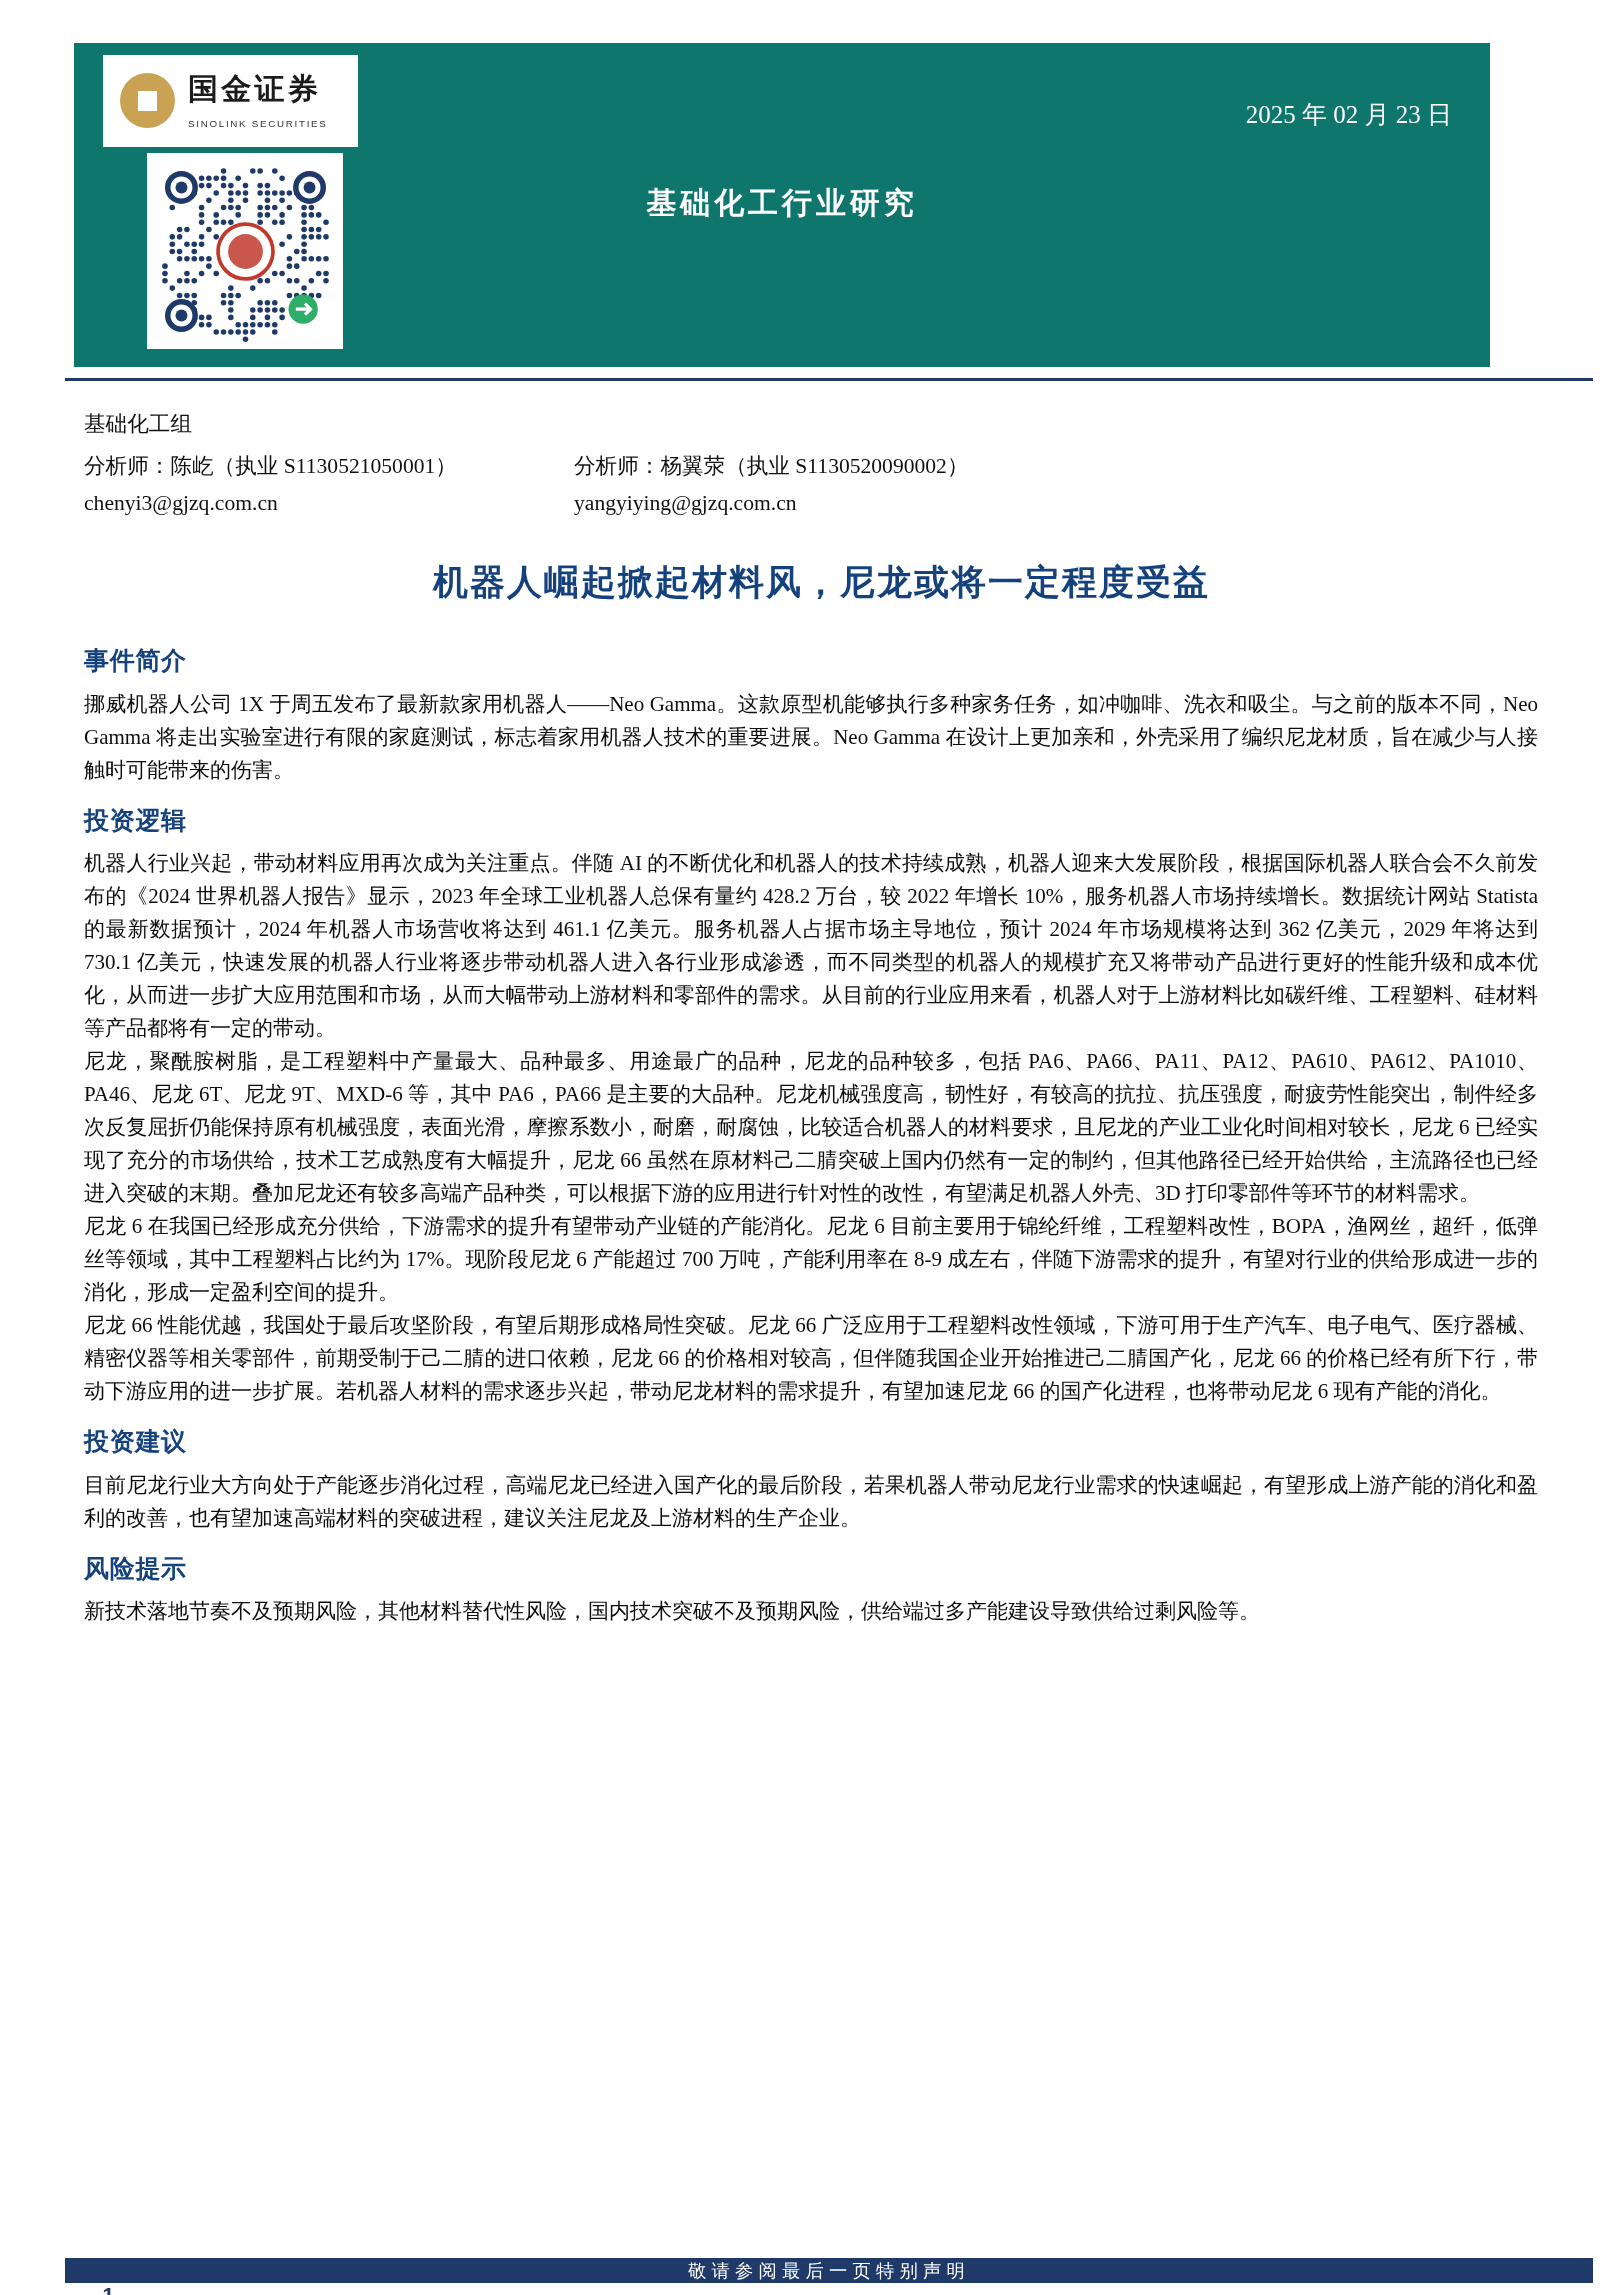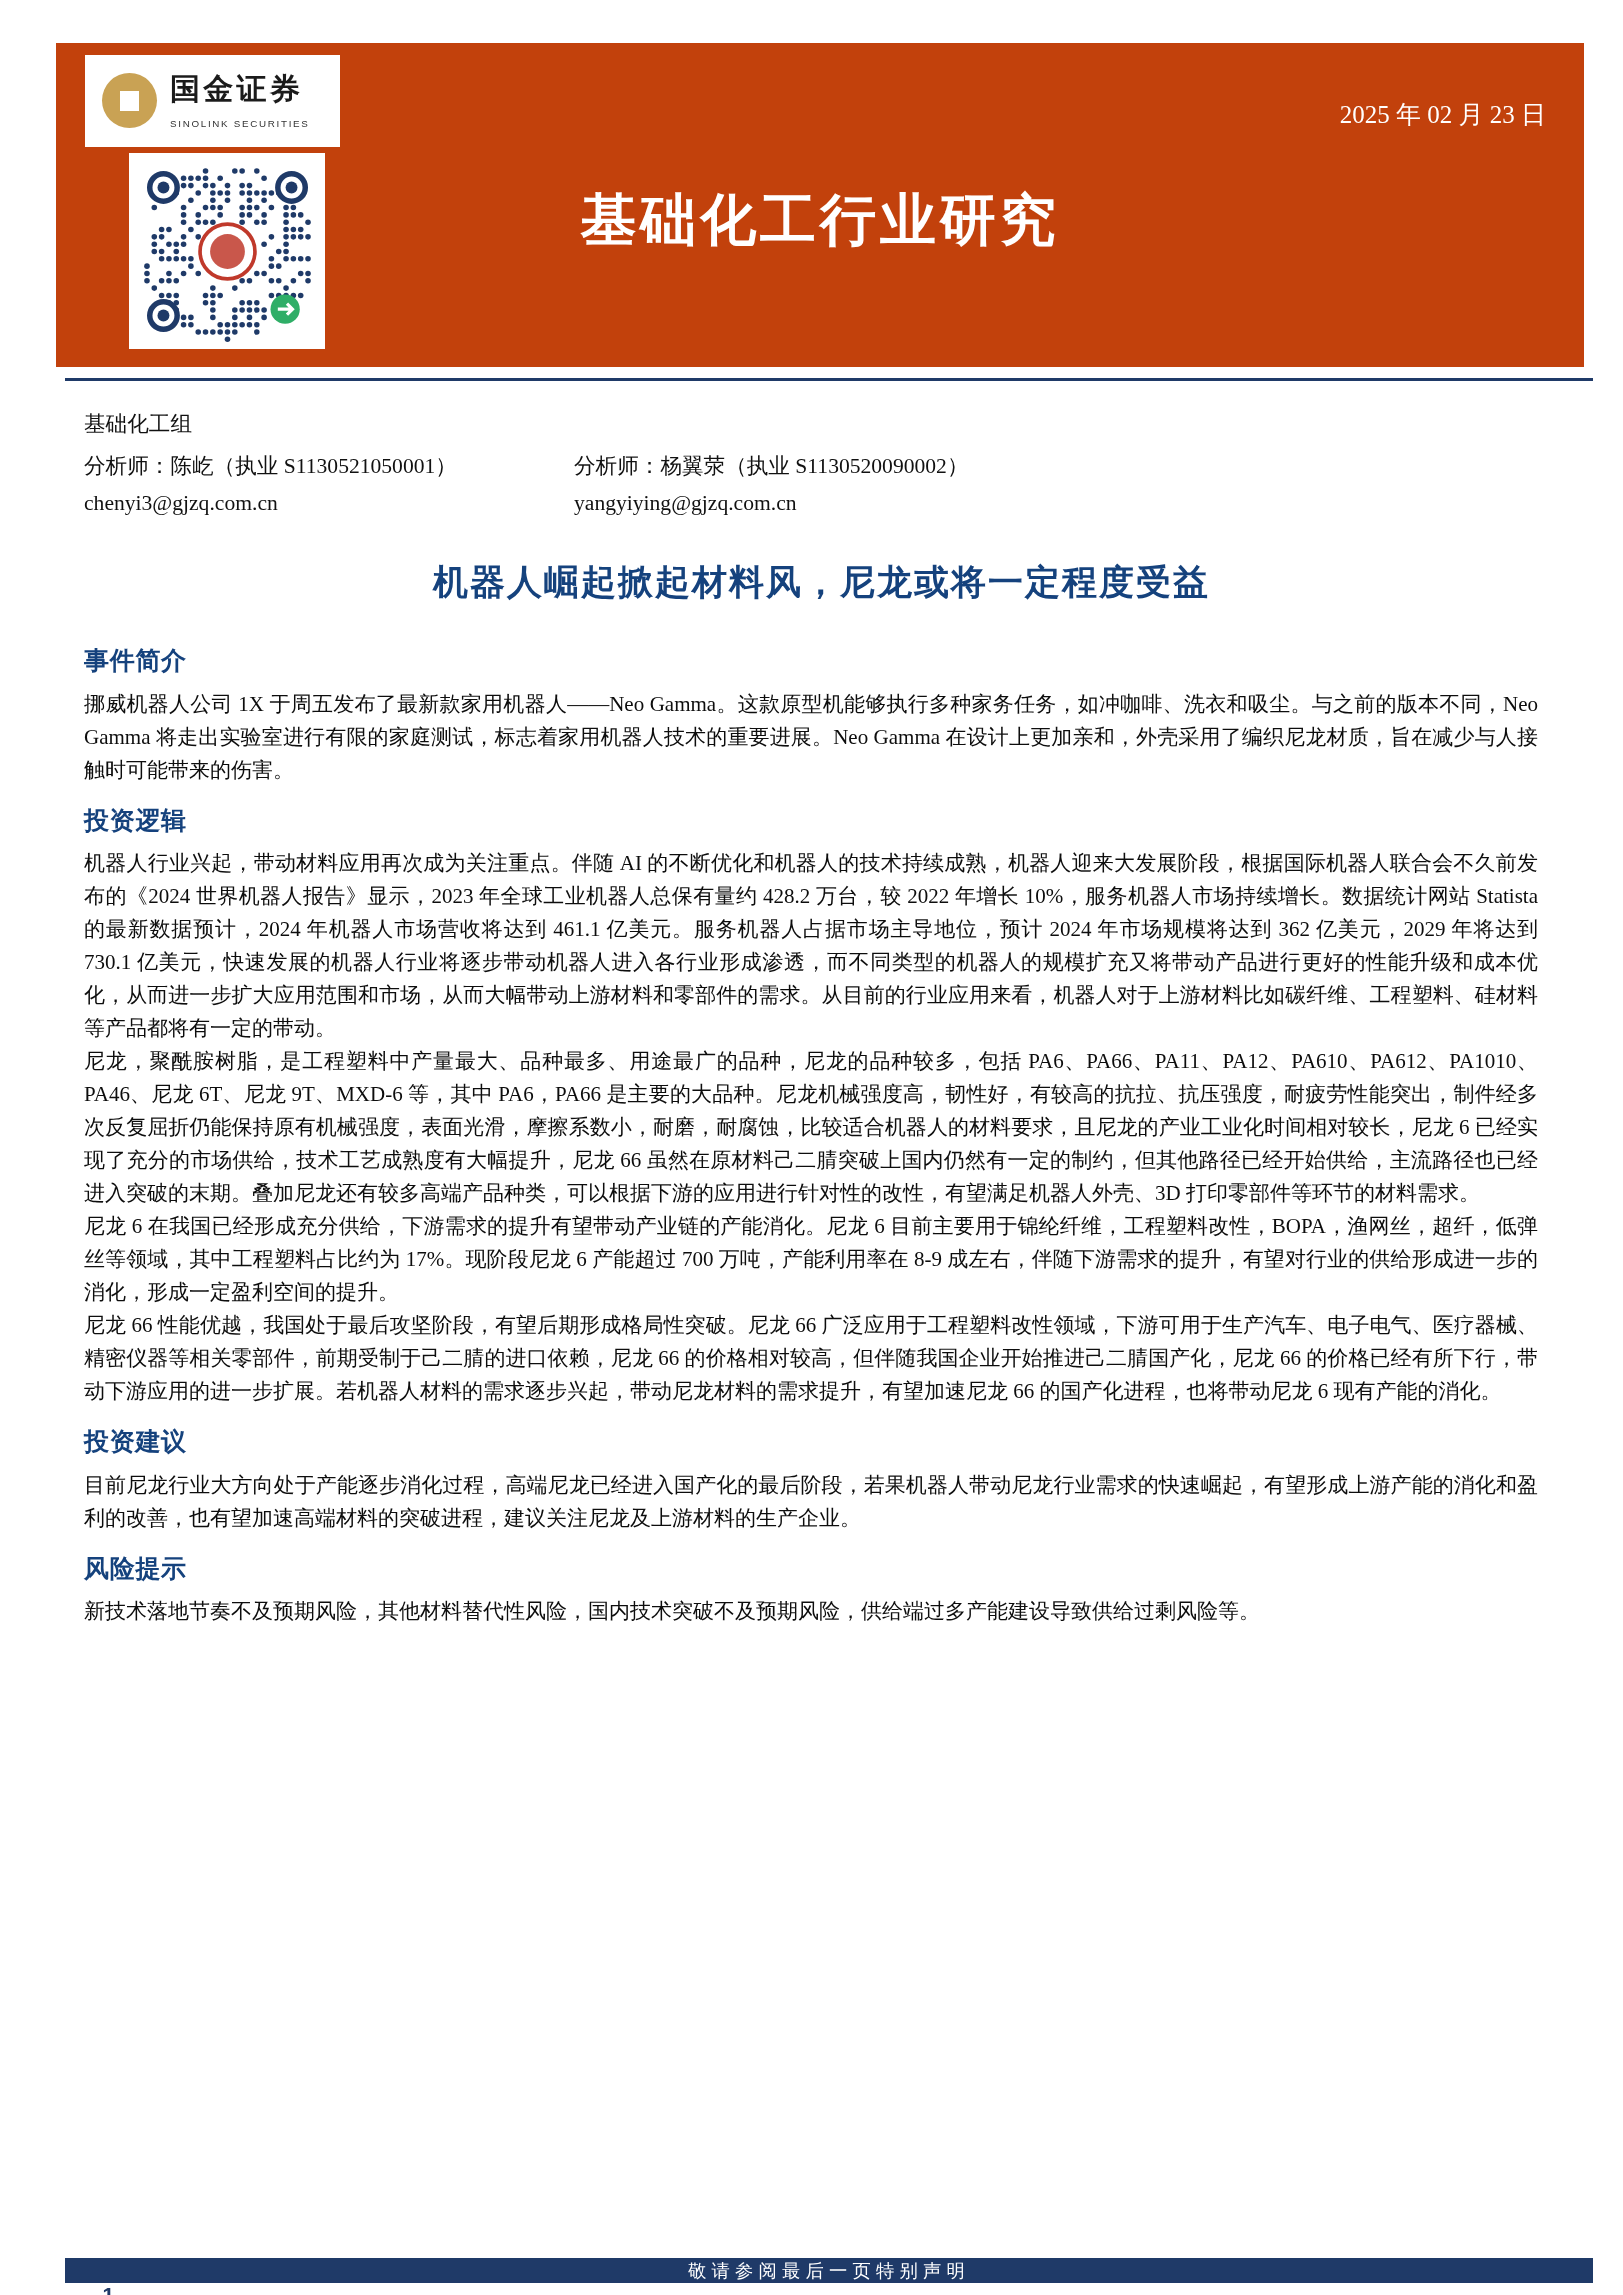--- a/index.html
+++ b/index.html
@@ -4,22 +4,22 @@
 <style>
   * { margin:0; padding:0; box-sizing:border-box; }
   html,body { background:#ffffff; }
   body {
     width:1623px; height:2295px; position:relative; overflow:hidden;
     font-family:"Liberation Serif", serif; color:#111111;
   }
 
   
   .band {
-    position:absolute; left:56px; top:43px; width:1528px; height:324px;
-    background:#c2410c;
+    position:absolute; left:74px; top:43px; width:1416px; height:324px;
+    background:#0f766e;
   }
   .logo-box {
     position:absolute; left:29px; top:11.8px; width:255px; height:92px;
     background:#ffffff; display:flex; align-items:center; gap:13px; padding:0 17px;
   }
   .logo-mark { width:55px; height:55px; border-radius:50%; background:#c9a254; position:relative; flex:0 0 auto; }
   .logo-mark::after { content:''; position:absolute; inset:17.7px; background:#ffffff; }
   .logo-cn {
     font-family:"Liberation Sans", sans-serif; font-weight:bold; font-size:30px;
     color:#1b1b1b; letter-spacing:3.3px; line-height:1.05;
@@ -30,21 +30,21 @@
   }
   .qr { position:absolute; left:73px; top:110px; width:196px; height:196px; background:#ffffff; padding:6.5px; }
   .qr svg { width:100%; height:100%; display:block; }
 
   .hdr-date {
     position:absolute; top:55px; right:38px; color:#ffffff; font-size:25px;
     font-family:"Liberation Serif", serif;
   }
   .hdr-title {
     position:absolute; top:140px; left:0; right:0; text-align:center;
-    color:#ffffff; font-size:56px; font-weight:bold; letter-spacing:3.9px;
+    color:#ffffff; font-size:30px; font-weight:bold; letter-spacing:3.9px;
     font-family:"Liberation Sans", sans-serif;
   }
   .hdr-right {
     position:absolute; top:160px; right:38px; text-align:right; color:#ffffff;
     font-family:"Liberation Sans", sans-serif;
   }
   .rating { font-size:30px; font-weight:bold; letter-spacing:1.3px; margin-bottom:23.5px; }
   .rtype  { font-size:26px; font-weight:bold; letter-spacing:1.3px; margin-bottom:19.6px; }
   .rcat   { font-size:19px; font-weight:normal; letter-spacing:1.3px; }
 

